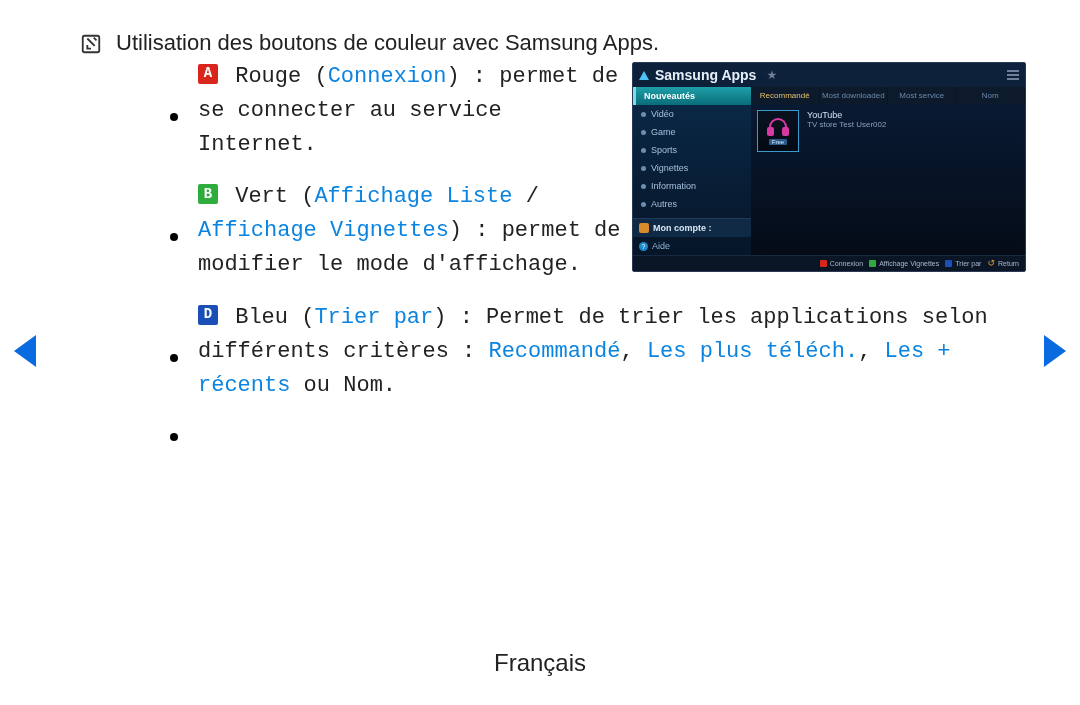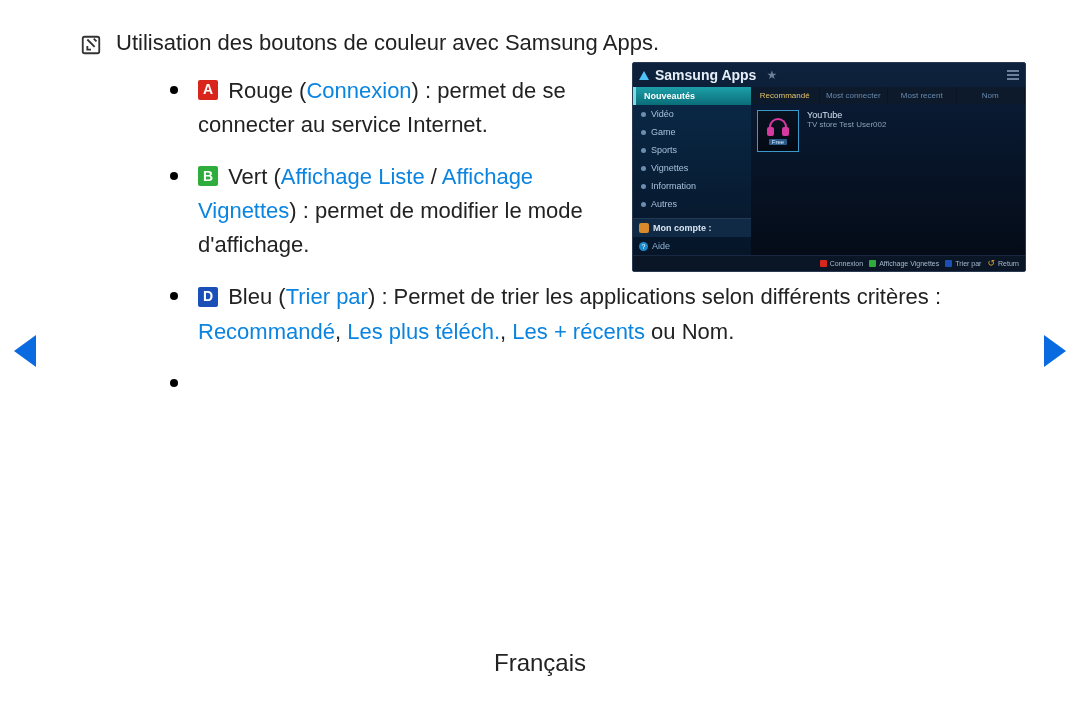--- a/index.html
+++ b/index.html
@@ -9,41 +9,42 @@
     background: #fff;
     font-family: Arial, Helvetica, sans-serif;
     position: relative;
     overflow: hidden;
   }
   .content {
     padding: 30px 80px 0 80px;
   }
   .note-line {
     display: flex;
-    align-items: flex-end;
-    margin-bottom: 18px;
+    align-items: center;
+    margin-bottom: 4px;
   }
   .note-icon {
     width: 22px;
     height: 22px;
     flex: 0 0 22px;
     margin-right: 14px;
     margin-top: 2px;
   }
   .note-text {
     font-size: 22px;
     color: #222;
   }
   .bullet-list {
     margin-left: 90px;
   }
   .bullet {
     display: flex;
-    align-items: flex-start;
+    align-items: center;
     margin-bottom: 18px;
+    font-family: Liberation Mono, monospace;
   }
   .bullet-dot {
     width: 8px;
     height: 8px;
     border-radius: 50%;
     background: #000;
     margin-top: 12px;
     margin-right: 20px;
     flex: 0 0 8px;
   }
@@ -331,22 +332,22 @@
           <span>Mon compte :</span>
         </div>
       <div class="side-help">
           <span class="q">?</span>
           <span>Aide</span>
         </div>
     </div>
     <div class="main-area">
       <div class="tabs">
         <div class="tab sel">Recommandé</div>
-        <div class="tab">Most connecter</div>
-        <div class="tab">Most recent</div>
+        <div class="tab">Most downloaded</div>
+        <div class="tab">Most service</div>
         <div class="tab">Nom</div>
       </div>
       <div class="app-area">
         <div class="app-tile">
           <div class="headphones">
             <div class="hp-band"></div>
               <div class="hp-l"></div>
               <div class="hp-r"></div>
           </div>
           <span class="free-tag">Free</span>

